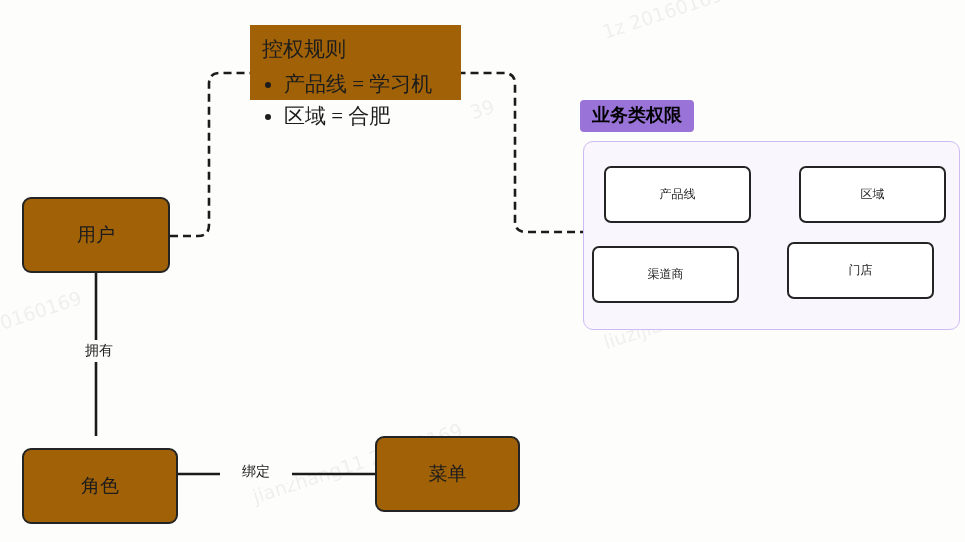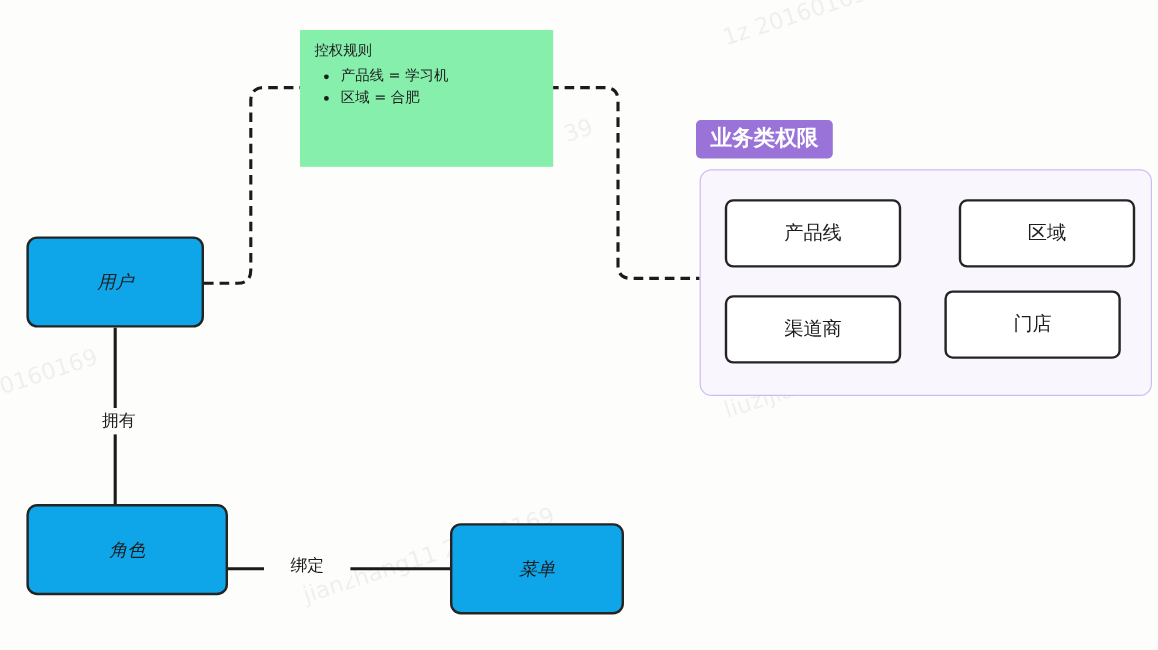--- a/index.html
+++ b/index.html
@@ -13,58 +13,57 @@
     color: #1c1c1c;
   }
   svg.wires {
     position: absolute;
     left: 0; top: 0;
     width: 965px; height: 542px;
     z-index: 1;
   }
   .node {
     position: absolute;
-    background: #0ea5e9;
+    background: #a16207;
     border: 2.5px solid #242424;
     border-radius: 9px;
     display: flex;
     align-items: center;
     justify-content: center;
-    font-size: 15px;
+    font-size: 19px;
     z-index: 2;
     box-sizing: border-box;
-    font-style: italic;
   }
   .edge-label {
     position: absolute;
     background: #fdfdfb;
     font-size: 14px;
     text-align: center;
     padding: 2px 6px;
     z-index: 3;
   }
   .note {
     position: absolute;
     left: 250px; top: 25px;
-    width: 211px; height: 114px;
-    background: #86efac;
+    width: 211px; height: 75px;
+    background: #a16207;
     box-sizing: border-box;
     padding: 8px 12px;
-    font-size: 12px;
+    font-size: 21px;
     line-height: 1.55;
     z-index: 4;
   }
   .note .note-title { margin: 0 0 2px 0; }
   .note ul { margin: 0; padding-left: 22px; }
-  .note li { margin: 0; }
+  .note li { margin: 0; font-family: Liberation Serif, serif; }
   .perm-badge {
     position: absolute;
     left: 580px; top: 100px;
     background: #9973d8;
-    color: #ffffff;
+    color: #000000;
     font-weight: bold;
     font-size: 18px;
     padding: 3px 12px 5px 12px;
     border-radius: 4px;
     z-index: 5;
     font-family: Liberation Mono, monospace;
   }
   .perm-container {
     position: absolute;
     left: 583px; top: 141px;
@@ -77,26 +76,26 @@
   }
   .perm-box {
     position: absolute;
     width: 147px; height: 57px;
     background: #ffffff;
     border: 2.5px solid #242424;
     border-radius: 7px;
     display: flex;
     align-items: center;
     justify-content: center;
-    font-size: 16px;
+    font-size: 12px;
     box-sizing: border-box;
   }
   .perm-box.p1 { left: 20px;  top: 24px; }
   .perm-box.p2 { left: 215px; top: 24px; }
-  .perm-box.p3 { left: 20px;  top: 104px; }
+  .perm-box.p3 { left: 8px;  top: 104px; }
   .perm-box.p4 { left: 203px; top: 100px; }
   .watermark {
     position: absolute;
     color: rgba(60, 60, 60, 0.07);
     font-size: 19px;
     white-space: nowrap;
     transform: rotate(-18deg);
     z-index: 0;
     pointer-events: none;
   }
@@ -126,21 +125,21 @@
     <line x1="170" y1="474" x2="375" y2="474" stroke="#1b1b1b" stroke-width="2.6"></line>
   </svg>
 
   <div class="edge-label" style="left:68px; top:340px; width:50px;">拥有</div>
   <div class="edge-label" style="left:220px; top:461px; width:60px;">绑定</div>
 
   <div class="node" style="left:22px; top:197px; width:148px; height:76px;">
     <span>用户</span>
   </div>
 
-  <div class="node" style="left:22px; top:420px; width:168px; height:76px;justify-content:center;">
+  <div class="node" style="left:22px; top:448px; width:156px; height:76px;justify-content:center;">
     <span>角色</span>
   </div>
 
   <div class="node" style="left:375px; top:436px; width:145px; height:76px;">
     <span>菜单</span>
   </div>
 
   <div class="note">
     <div class="note-title">控权规则</div>
     <ul>

